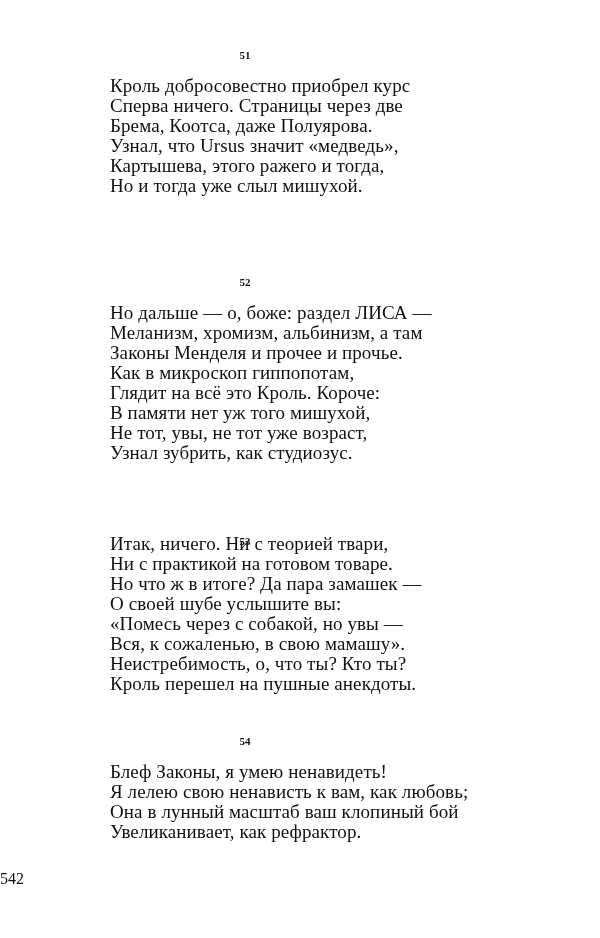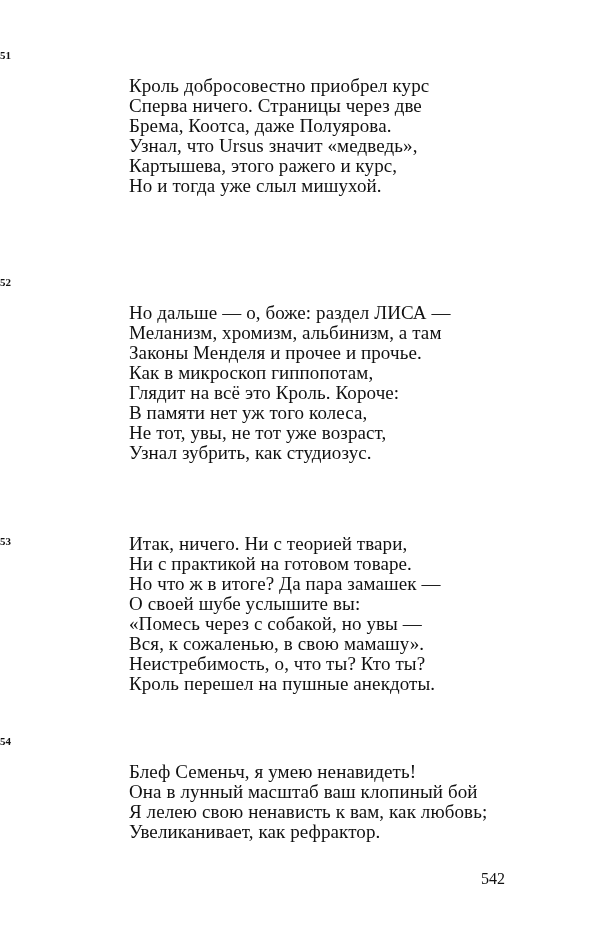--- a/index.html
+++ b/index.html
@@ -1,65 +1,65 @@
 <!DOCTYPE html>
 <html><head>
 <meta charset="utf-8">
 <style>
   html, body { margin: 0; padding: 0; background: #ffffff; }
   body { width: 600px; height: 938px; position: relative; overflow: hidden;
          font-family: "Liberation Serif", "DejaVu Serif", serif; color: #111; }
   .page { position: absolute; left: 0; top: 0; width: 600px; height: 938px; }
-  .num { position: absolute; left: 0; width: 490px; 
+  .num { position: absolute; left: 0; width: 490px; text-align: center;
          font-size: 11px; font-weight: bold; }
-  .stanza { position: absolute; left: 110px; width: 460px; margin-left: 19px; }
+  .stanza { position: absolute; left: 110px; width: 460px; }
   .line { font-size: 19px; line-height: 20px; height: 20px; white-space: nowrap; letter-spacing: 0.1px; }
-  .folio { position: absolute; left: 0; width: 505px; text-align: right; font-size: 16px; top: 870px; }
+  .folio { position: absolute; left: 0; width: 505px; text-align: left; font-size: 16px; top: 870px; }
 </style>
 </head>
 <body>
 
 <div class="page">
 
   <div class="num" style="top:49px">51</div>
   <div class="stanza" style="top:76px">
     <div class="line">Кроль добросовестно приобрел курс</div>
     <div class="line">Сперва ничего. Страницы через две</div>
     <div class="line">Брема, Коотса, даже Полуярова.</div>
     <div class="line">Узнал, что Ursus значит «медведь»,</div>
-    <div class="line">Картышева, этого ражего и курс,</div>
+    <div class="line">Картышева, этого ражего и тогда,</div>
     <div class="line">Но и тогда уже слыл мишухой.</div>
   </div>
 
   <div class="num" style="top:276px">52</div>
   <div class="stanza" style="top:303px">
     <div class="line">Но дальше — о, боже: раздел ЛИСА —</div>
     <div class="line">Меланизм, хромизм, альбинизм, а там</div>
     <div class="line">Законы Менделя и прочее и прочье.</div>
     <div class="line">Как в микроскоп гиппопотам,</div>
     <div class="line">Глядит на всё это Кроль. Короче:</div>
-    <div class="line">В памяти нет уж того колеса,</div>
+    <div class="line">В памяти нет уж того мишухой,</div>
     <div class="line">Не тот, увы, не тот уже возраст,</div>
     <div class="line">Узнал зубрить, как студиозус.</div>
   </div>
 
   <div class="num" style="top:535px">53</div>
   <div class="stanza" style="top:534px">
     <div class="line">Итак, ничего. Ни с теорией твари,</div>
     <div class="line">Ни с практикой на готовом товаре.</div>
     <div class="line">Но что ж в итоге? Да пара замашек —</div>
     <div class="line">О своей шубе услышите вы:</div>
     <div class="line">«Помесь через с собакой, но увы —</div>
     <div class="line">Вся, к сожаленью, в свою мамашу».</div>
     <div class="line">Неистребимость, о, что ты? Кто ты?</div>
     <div class="line">Кроль перешел на пушные анекдоты.</div>
   </div>
 
   <div class="num" style="top:735px">54</div>
   <div class="stanza" style="top:762px">
-    <div class="line">Блеф Семеньч, я умею ненавидеть!</div>
+    <div class="line">Блеф Законы, я умею ненавидеть!</div>
+    <div class="line">Я лелею свою ненависть к вам, как любовь;</div>
     <div class="line">Она в лунный масштаб ваш клопиный бой</div>
-    <div class="line">Я лелею свою ненависть к вам, как любовь;</div>
     <div class="line">Увеликанивает, как рефрактор.</div>
   </div>
 
   <div class="folio">542</div>
 </div>
 
 </body></html>

